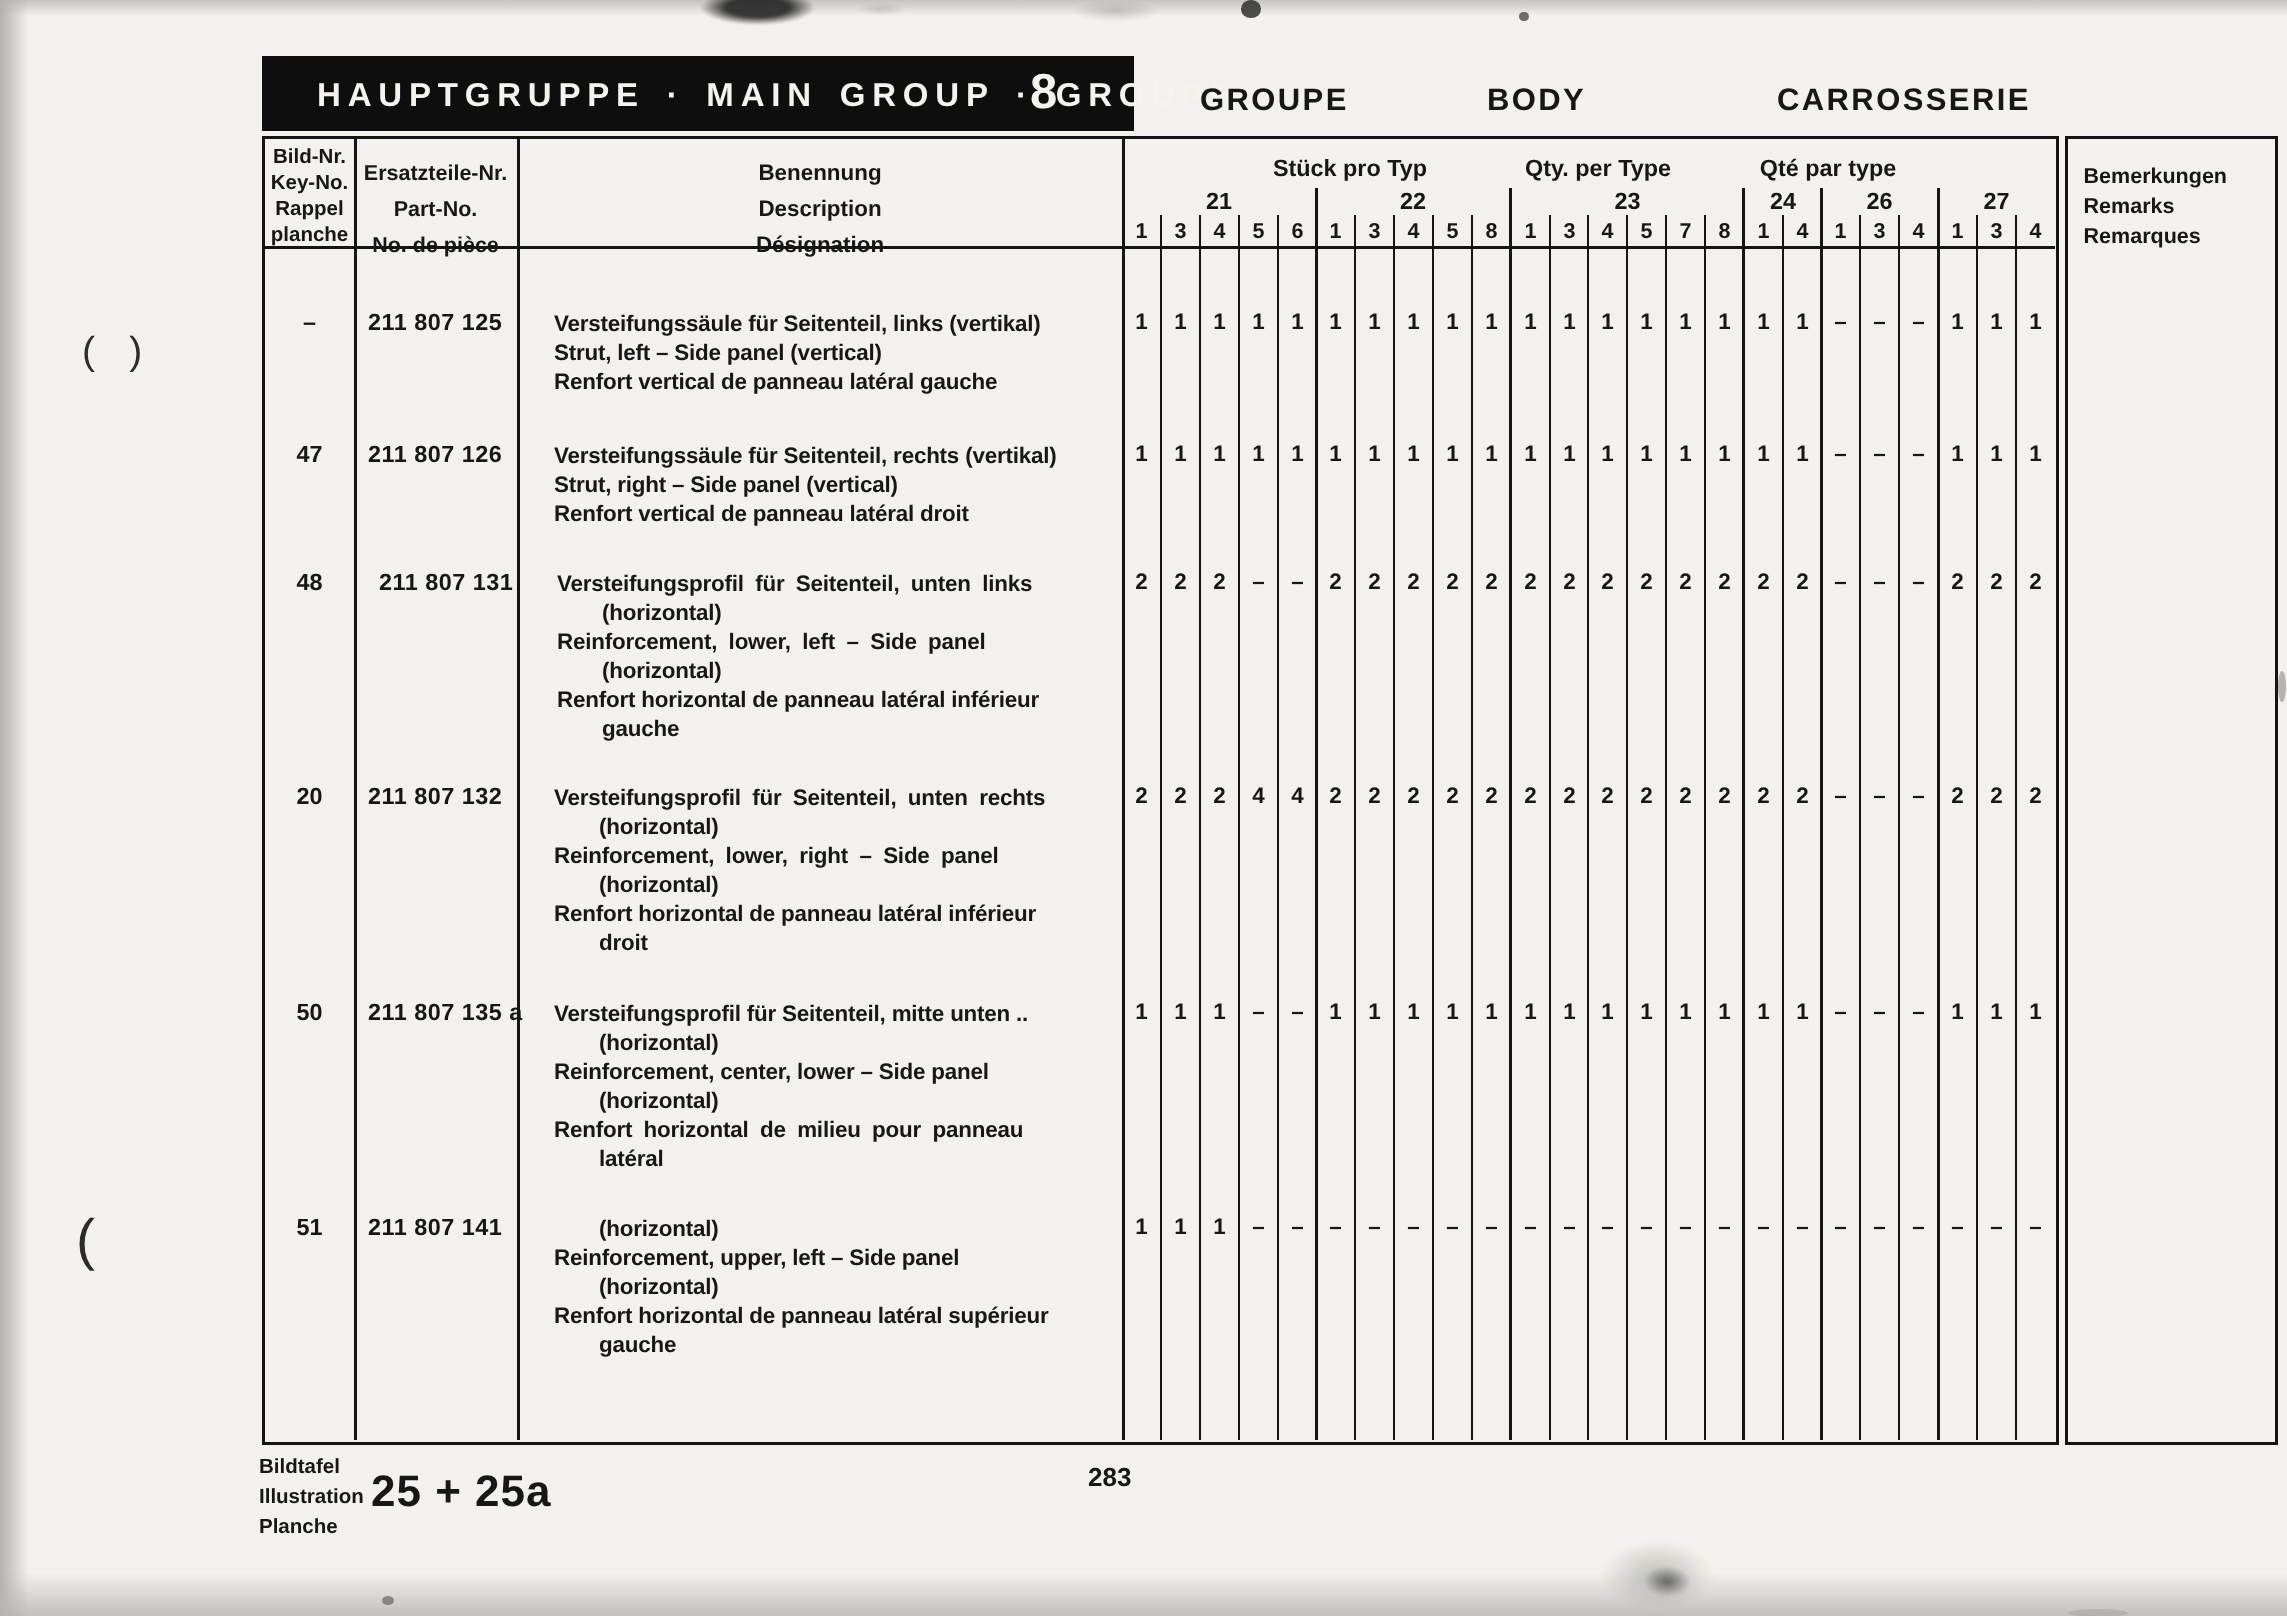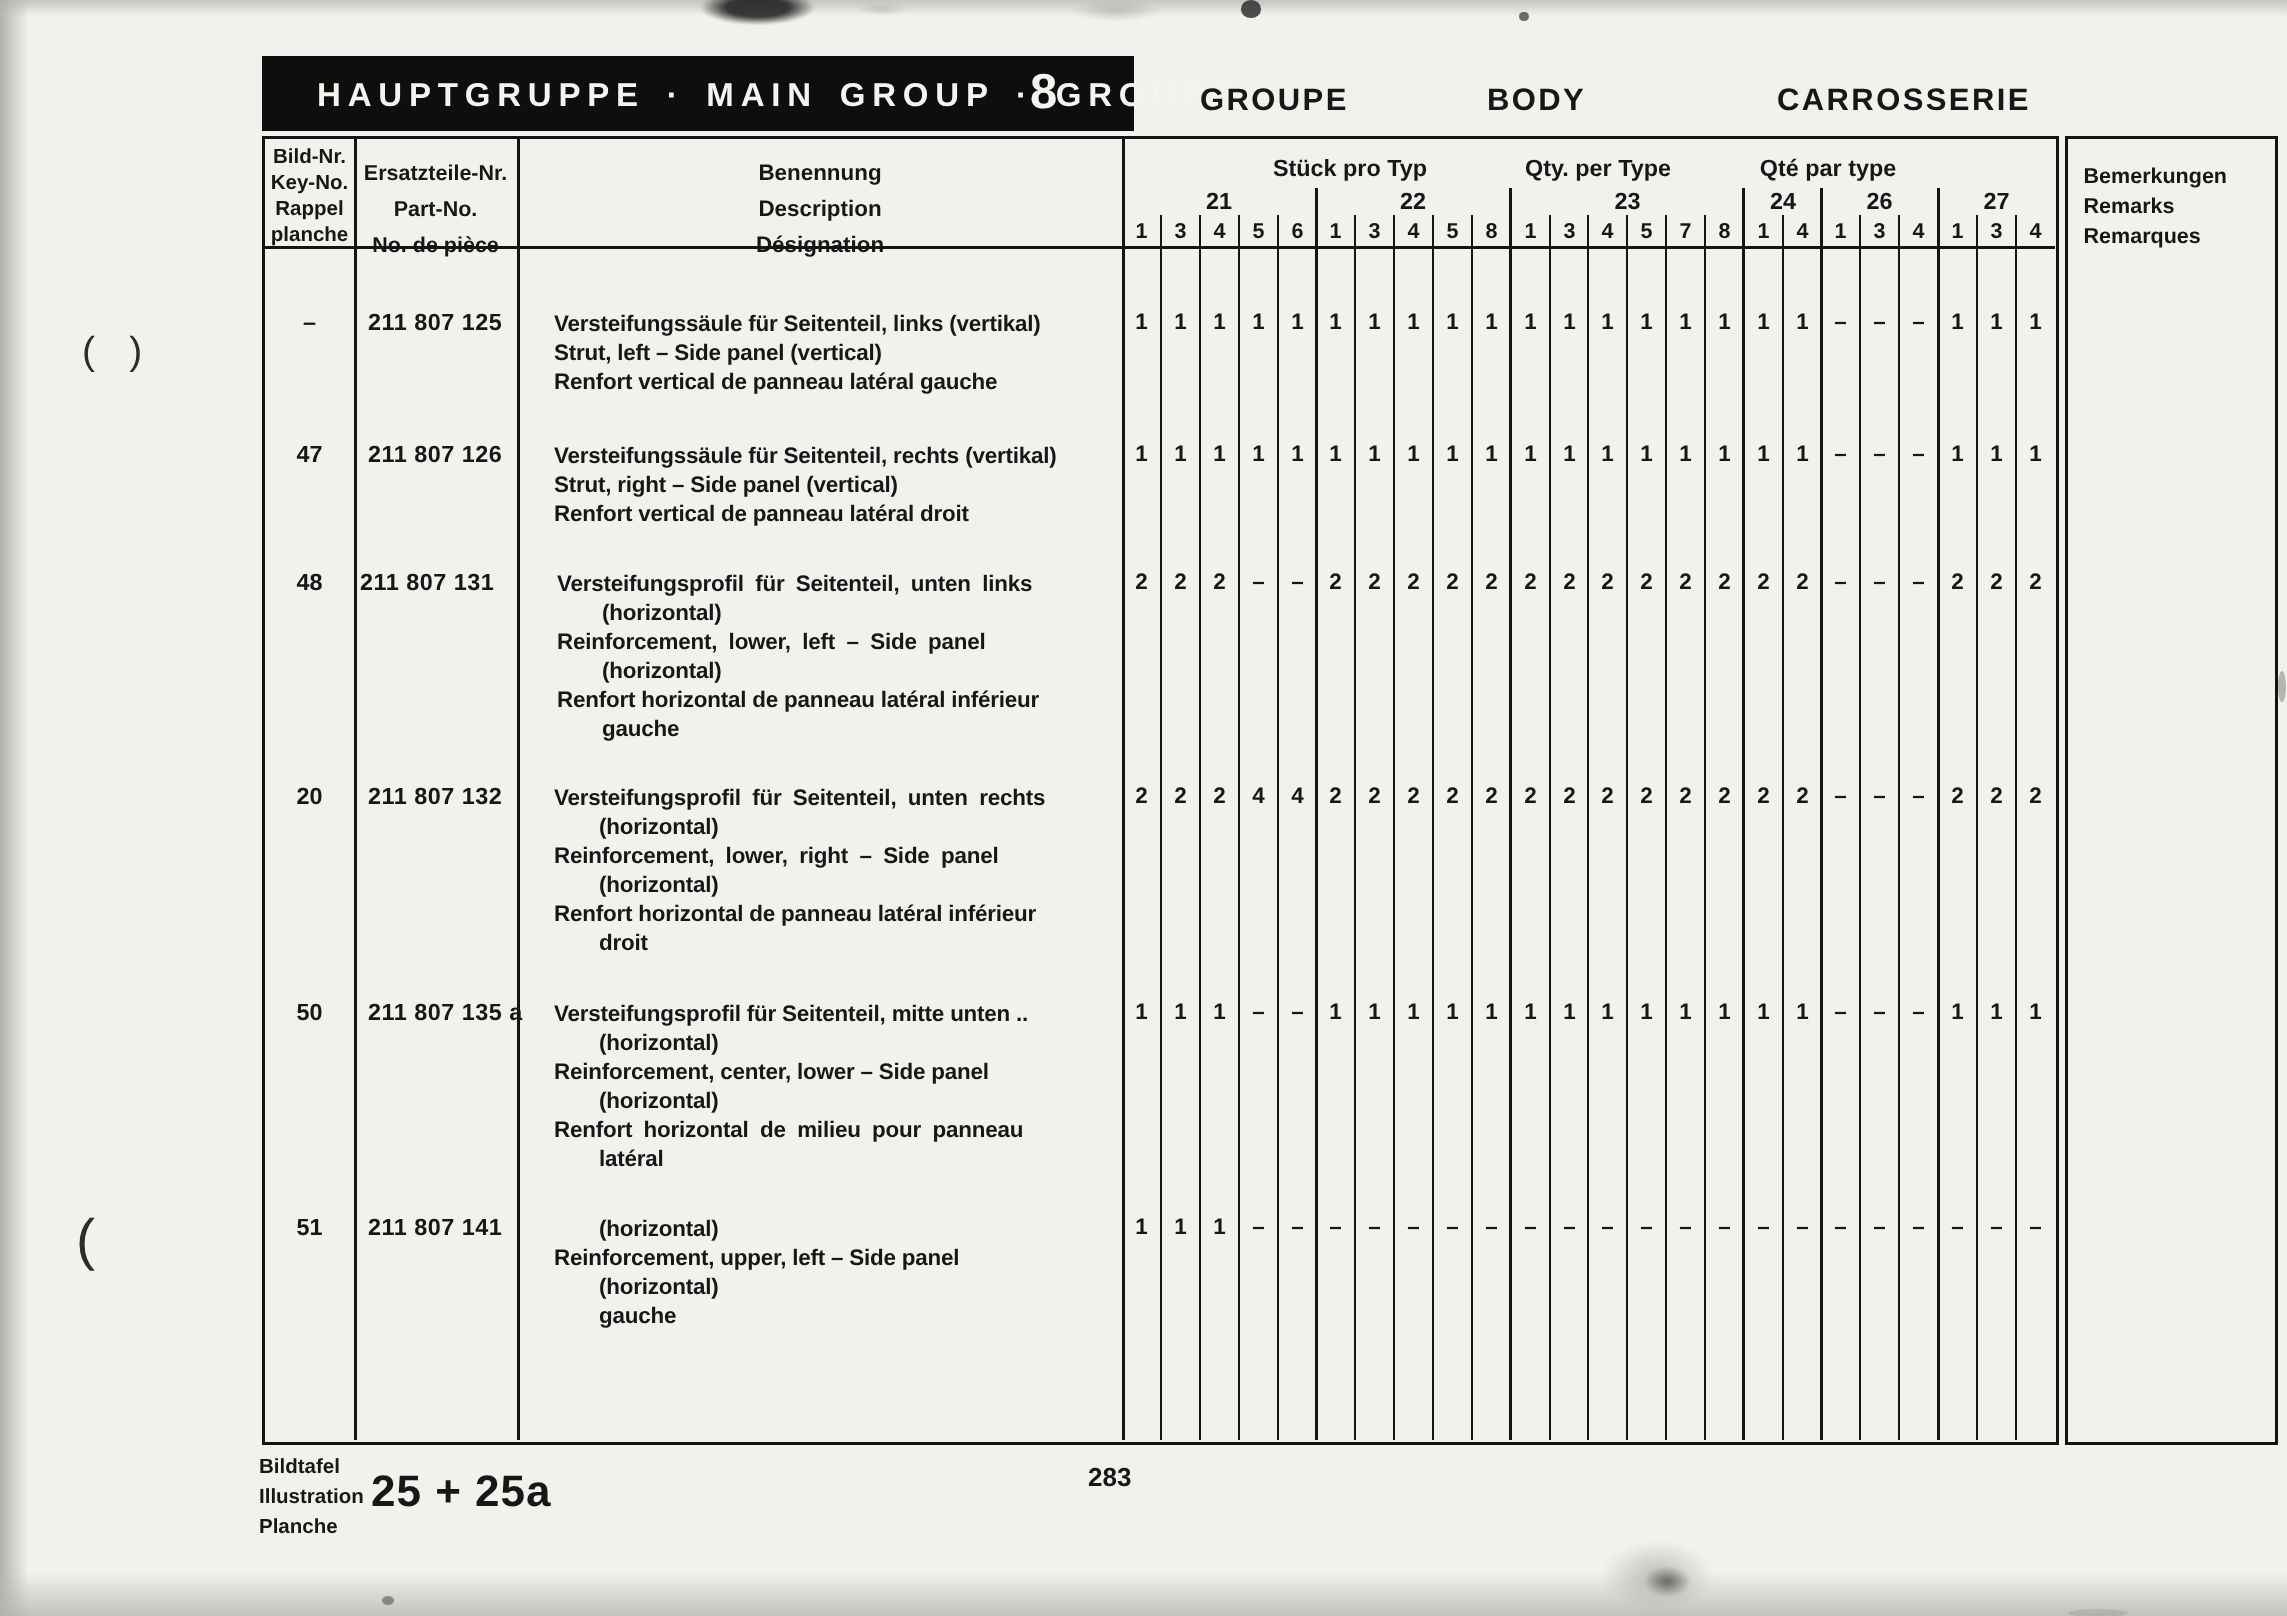--- a/index.html
+++ b/index.html
@@ -229,21 +229,21 @@
         <div class="qcell" style="left: 1440px; top: 302px; width: 39px;">1</div>
         <div class="qcell" style="left: 1479px; top: 302px; width: 39px;">1</div>
         <div class="qcell" style="left: 1518px; top: 302px; width: 39px;">1</div>
         <div class="qcell" style="left: 1556px; top: 302px; width: 39px;">–</div>
         <div class="qcell" style="left: 1595px; top: 302px; width: 39px;">–</div>
         <div class="qcell" style="left: 1634px; top: 302px; width: 39px;">–</div>
         <div class="qcell" style="left: 1673px; top: 302px; width: 39px;">1</div>
         <div class="qcell" style="left: 1712px; top: 302px; width: 39px;">1</div>
         <div class="qcell" style="left: 1751px; top: 302px; width: 39px;">1</div>
         <div class="key" style="left: 0px; top: 430px; width: 89px;">48</div>
-        <div class="part" style="left: 95px; top: 430px;">211 807 131</div>
+        <div class="part" style="left: 114px; top: 430px;">211 807 131</div>
         <div class="desc" style="left: 292px; top: 430px;">
           <div class="dline sp">Versteifungsprofil für Seitenteil, unten links</div>
           <div class="dline ind">(horizontal)</div>
           <div class="dline sp">Reinforcement, lower, left – Side panel</div>
           <div class="dline ind">(horizontal)</div>
           <div class="dline">Renfort horizontal de panneau latéral inférieur</div>
           <div class="dline ind">gauche</div>
         </div>
         <div class="qcell" style="left: 857px; top: 430px; width: 39px;">2</div>
         <div class="qcell" style="left: 896px; top: 430px; width: 39px;">2</div>
@@ -336,20 +336,21 @@
         <div class="qcell" style="left: 1634px; top: 860px; width: 39px;">–</div>
         <div class="qcell" style="left: 1673px; top: 860px; width: 39px;">1</div>
         <div class="qcell" style="left: 1712px; top: 860px; width: 39px;">1</div>
         <div class="qcell" style="left: 1751px; top: 860px; width: 39px;">1</div>
         <div class="key" style="left: 0px; top: 1075px; width: 89px;">51</div>
         <div class="part" style="left: 103px; top: 1075px;">211 807 141</div>
         <div class="desc" style="left: 289px; top: 1075px;">
           <div class="dline ind">(horizontal)</div>
           <div class="dline">Reinforcement, upper, left – Side panel</div>
           <div class="dline ind">(horizontal)</div>
+          <div class="dline">Renfort horizontal de panneau latéral supérieur</div>
           <div class="dline ind">gauche</div>
         </div>
         <div class="qcell" style="left: 857px; top: 1075px; width: 39px;">1</div>
         <div class="qcell" style="left: 896px; top: 1075px; width: 39px;">1</div>
         <div class="qcell" style="left: 935px; top: 1075px; width: 39px;">1</div>
         <div class="qcell" style="left: 974px; top: 1075px; width: 39px;">–</div>
         <div class="qcell" style="left: 1013px; top: 1075px; width: 39px;">–</div>
         <div class="qcell" style="left: 1051px; top: 1075px; width: 39px;">–</div>
         <div class="qcell" style="left: 1090px; top: 1075px; width: 39px;">–</div>
         <div class="qcell" style="left: 1129px; top: 1075px; width: 39px;">–</div>

